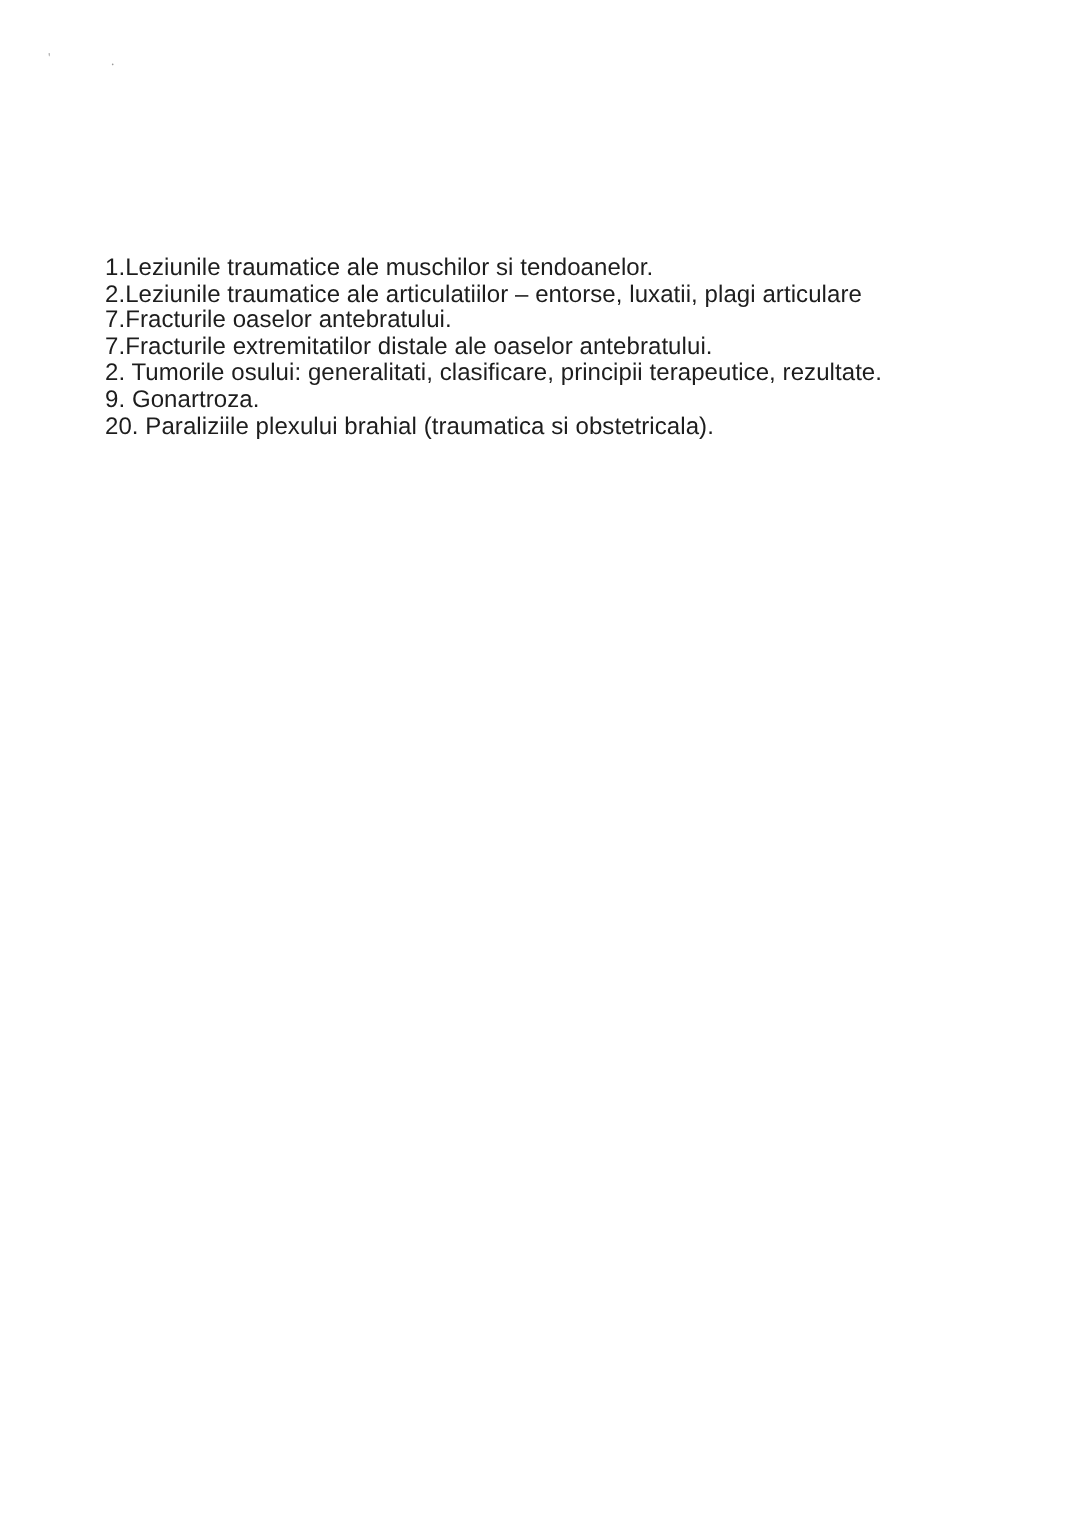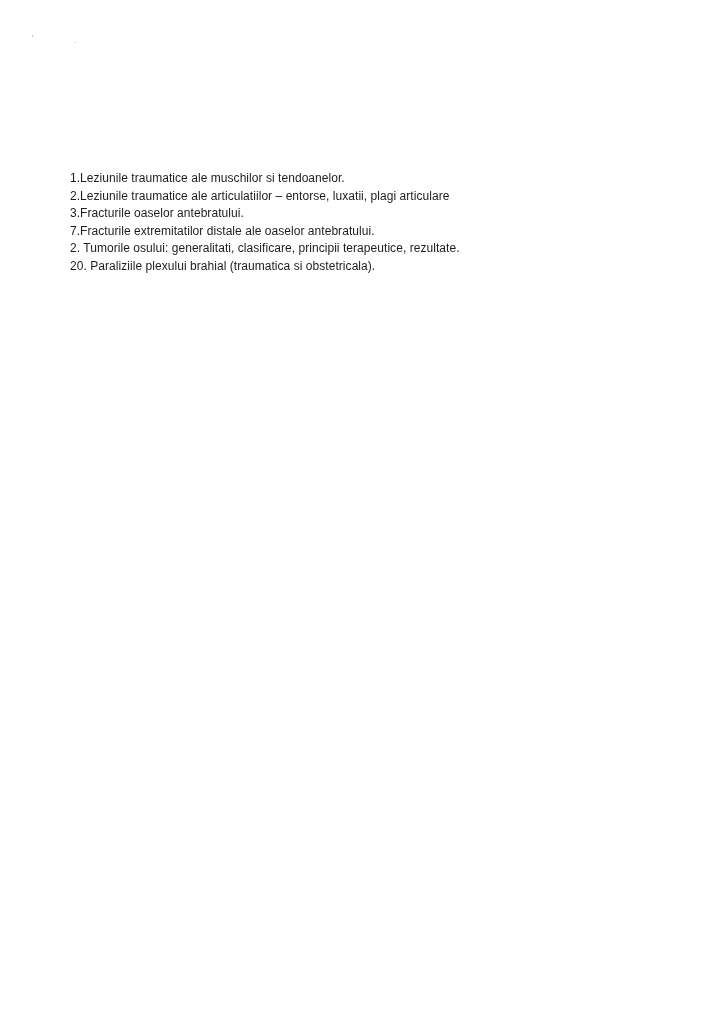--- a/index.html
+++ b/index.html
@@ -38,39 +38,40 @@
   .scan-mark.m1 { left: 2px;  top: 0px; }
   .scan-mark.m2 { left: 44px; top: 2px; }
 
   .content {
     position: absolute;
     left: 70px;
     top: 170px;
     width: 560px;
   }
   .list-item {
-    font-size: 12px;
+    font-size: 16px;
     line-height: 17.6px;
     color: #1d1d1d;
     white-space: pre;
     letter-spacing: 0.05px;
   }
 </style>
 </head>
 <body>
 
 <div class="page">
 
   <div class="scan-marks">
     <span class="scan-mark m1">'</span>
     <span class="scan-mark m2">.</span>
   </div>
 
   <div class="content">
     <div class="list-item">1.Leziunile traumatice ale muschilor si tendoanelor.</div>
     <div class="list-item">2.Leziunile traumatice ale articulatiilor – entorse, luxatii, plagi articulare</div>
-    <div class="list-item">3.Fracturile oaselor antebratului.</div>
+    <div class="list-item">7.Fracturile oaselor antebratului.</div>
     <div class="list-item">7.Fracturile extremitatilor distale ale oaselor antebratului.</div>
     <div class="list-item">2. Tumorile osului: generalitati, clasificare, principii terapeutice, rezultate.</div>
+    <div class="list-item">9. Gonartroza.</div>
     <div class="list-item">20. Paraliziile plexului brahial (traumatica si obstetricala).</div>
   </div>
 
 </div>
 
 </body></html>

